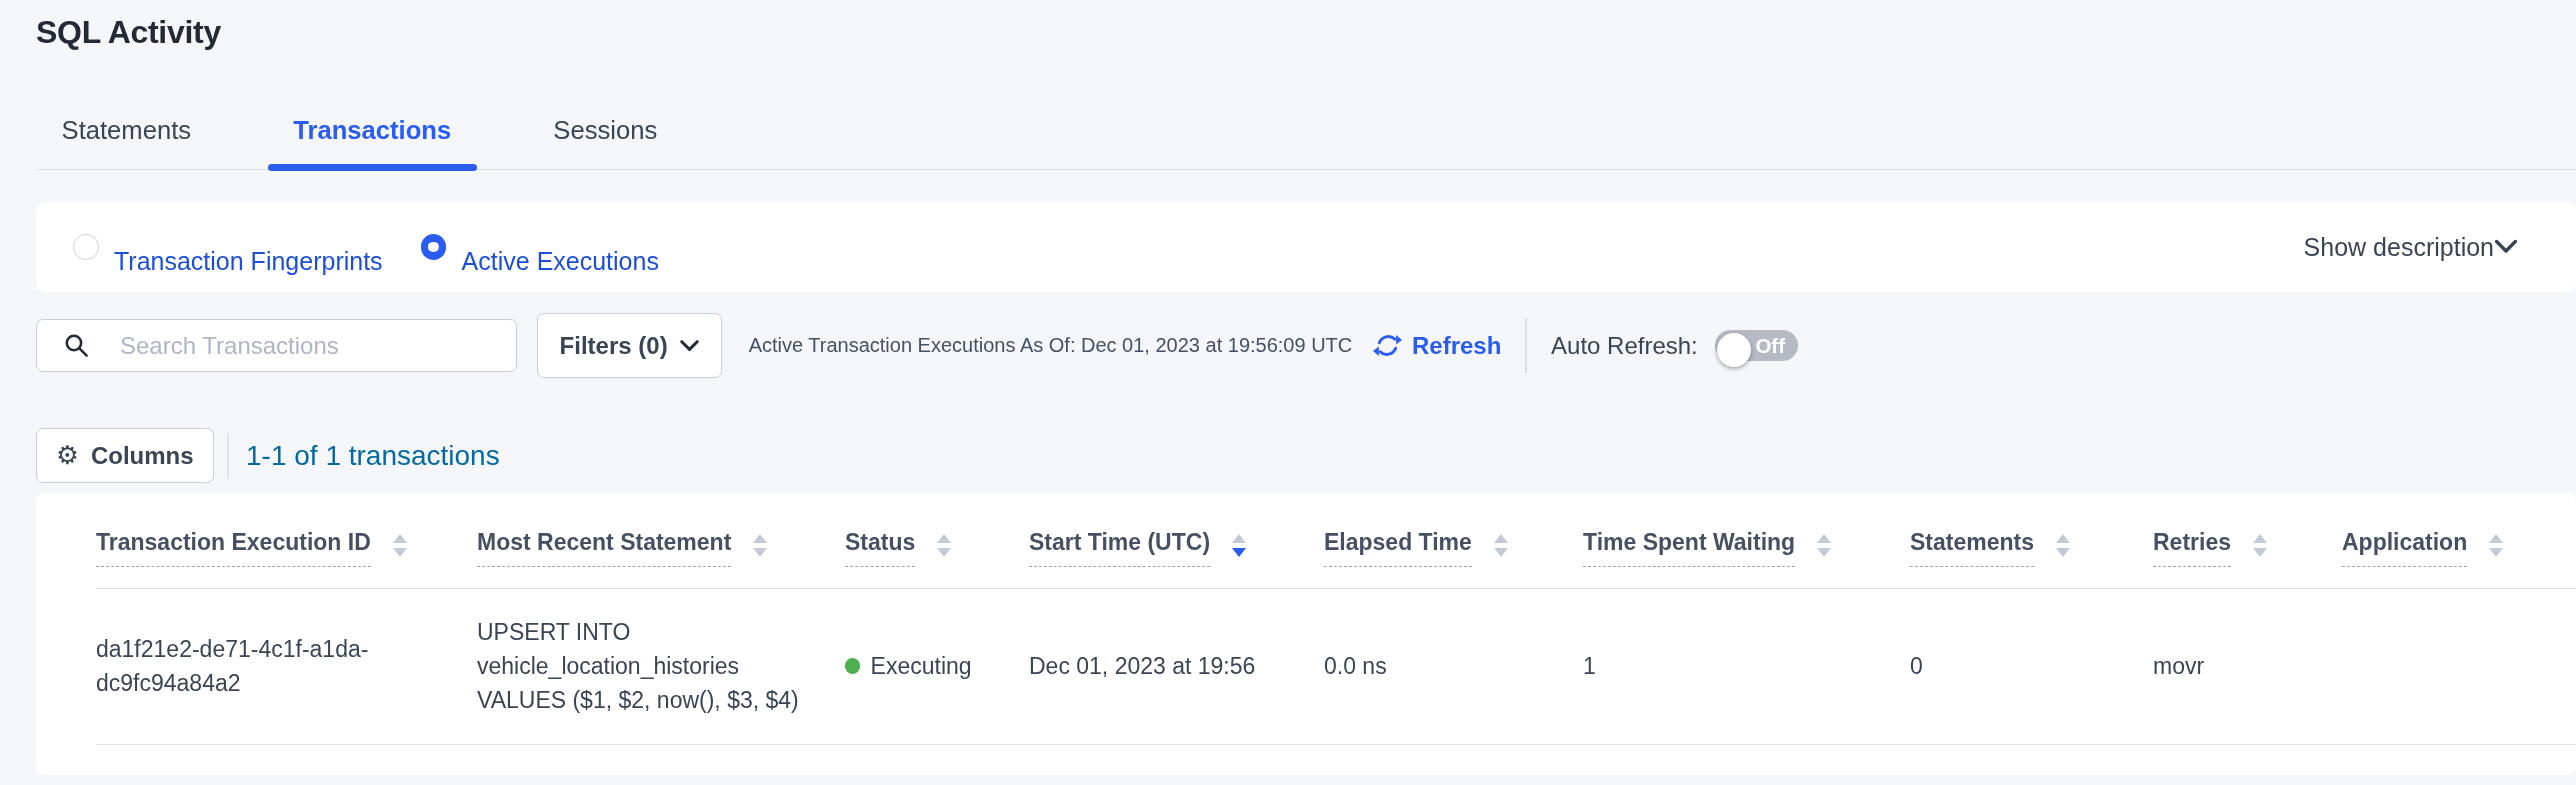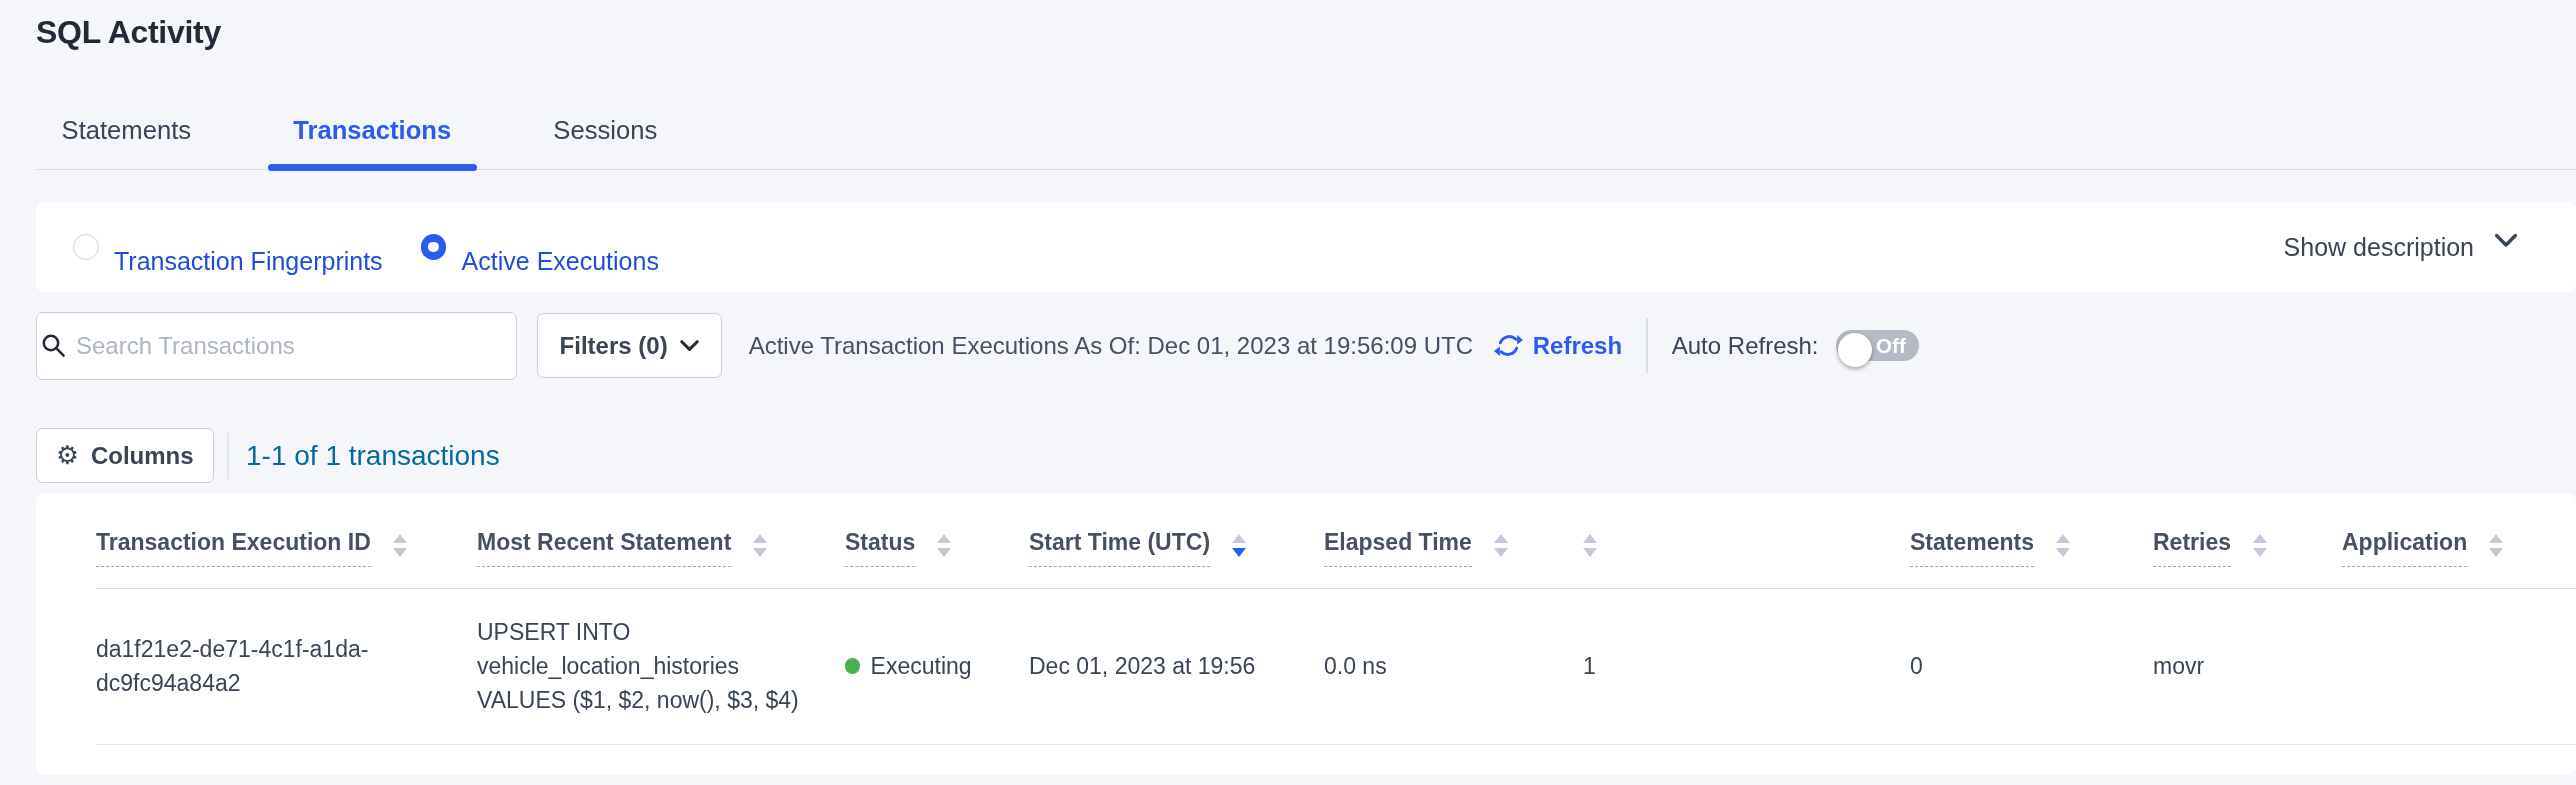--- a/index.html
+++ b/index.html
@@ -46,46 +46,46 @@
   }
   .radio-circle.selected { border: none; background: #2b5cf0; }
   .radio-circle.selected::after {
     content: ""; position: absolute; left: 50%; top: 50%;
     width: 10.2px; height: 10.2px; border-radius: 50%; background: #fff;
     transform: translate(-50%, -50%);
   }
   .radio-label { font-size: 25px; color: #1d4ed8; margin-top: 28px; }
   .show-description {
     margin-left: auto; margin-right: 58px;
-    display: flex; gap: 20px;
+    display: flex; align-items: center; gap: 0;
     font-size: 25px; color: #394455; cursor: pointer;
   }
 
   
   .toolbar {
     position: absolute; top: 313px; left: 36px; right: 0; height: 65px;
     display: flex; align-items: center;
   }
   .search-box {
-    width: 481px; height: 68px; background: #fff;
+    width: 481px; height: 53px; background: #fff;
     border: 1.7px solid #c7cdda; border-radius: 6.8px;
-    display: flex; align-items: center; padding: 0 17px 0 3px; gap: 9px;
+    display: flex; align-items: center; padding: 0 17px 0 26px; gap: 30px;
   }
   .search-box input {
     border: none; outline: none; background: transparent; width: 100%;
     font-size: 24px; color: #394455; font-family: inherit;
   }
   .search-box input::placeholder { color: #aeb5c6; }
   .btn {
     height: 65px; background: #fff; border: 1.7px solid #c7cdda; border-radius: 6.8px;
     display: flex; align-items: center; cursor: pointer;
   }
   .filters-btn { margin-left: 19.6px; padding: 0 22px; gap: 12px; }
   .filters-btn .lbl { font-size: 24px; font-weight: bold; color: #394455; }
-  .asof-text { margin-left: 27px; font-size: 24px; color: #475062; white-space: nowrap; }
+  .asof-text { margin-left: 27px; font-size: 20px; color: #475062; white-space: nowrap; }
   .refresh { margin-left: 20.5px; display: flex; align-items: center; gap: 10.2px;
              color: #2b5cf0; font-size: 24px; font-weight: bold; cursor: pointer; }
   .v-divider { margin-left: 24px; width: 1.7px; height: 55px; background: #d9dde5; }
   .autorefresh-label { margin-left: 24px; font-size: 24px; color: #394455; white-space: nowrap; }
   .toggle {
     margin-left: 17px; width: 83px; height: 31px; border-radius: 19.6px;
     background: #b6bac4; position: relative; cursor: pointer; flex: 0 0 auto;
   }
   .toggle .knob {
     position: absolute; left: 2.6px; top: 2.6px; width: 34px; height: 34px;
@@ -250,20 +250,21 @@
         </span>
     </div>
     <div class="th">
       <span class="hlabel">Elapsed Time</span>
       <span class="sort">
           <span class="tri up"></span>
           <span class="tri down"></span>
         </span>
     </div>
     <div class="th">
+      <span class="hlabel">Time Spent Waiting</span>
       <span class="sort">
           <span class="tri up"></span>
           <span class="tri down"></span>
         </span>
     </div>
     <div class="th">
       <span class="hlabel">Statements</span>
       <span class="sort">
           <span class="tri up"></span>
           <span class="tri down"></span>

